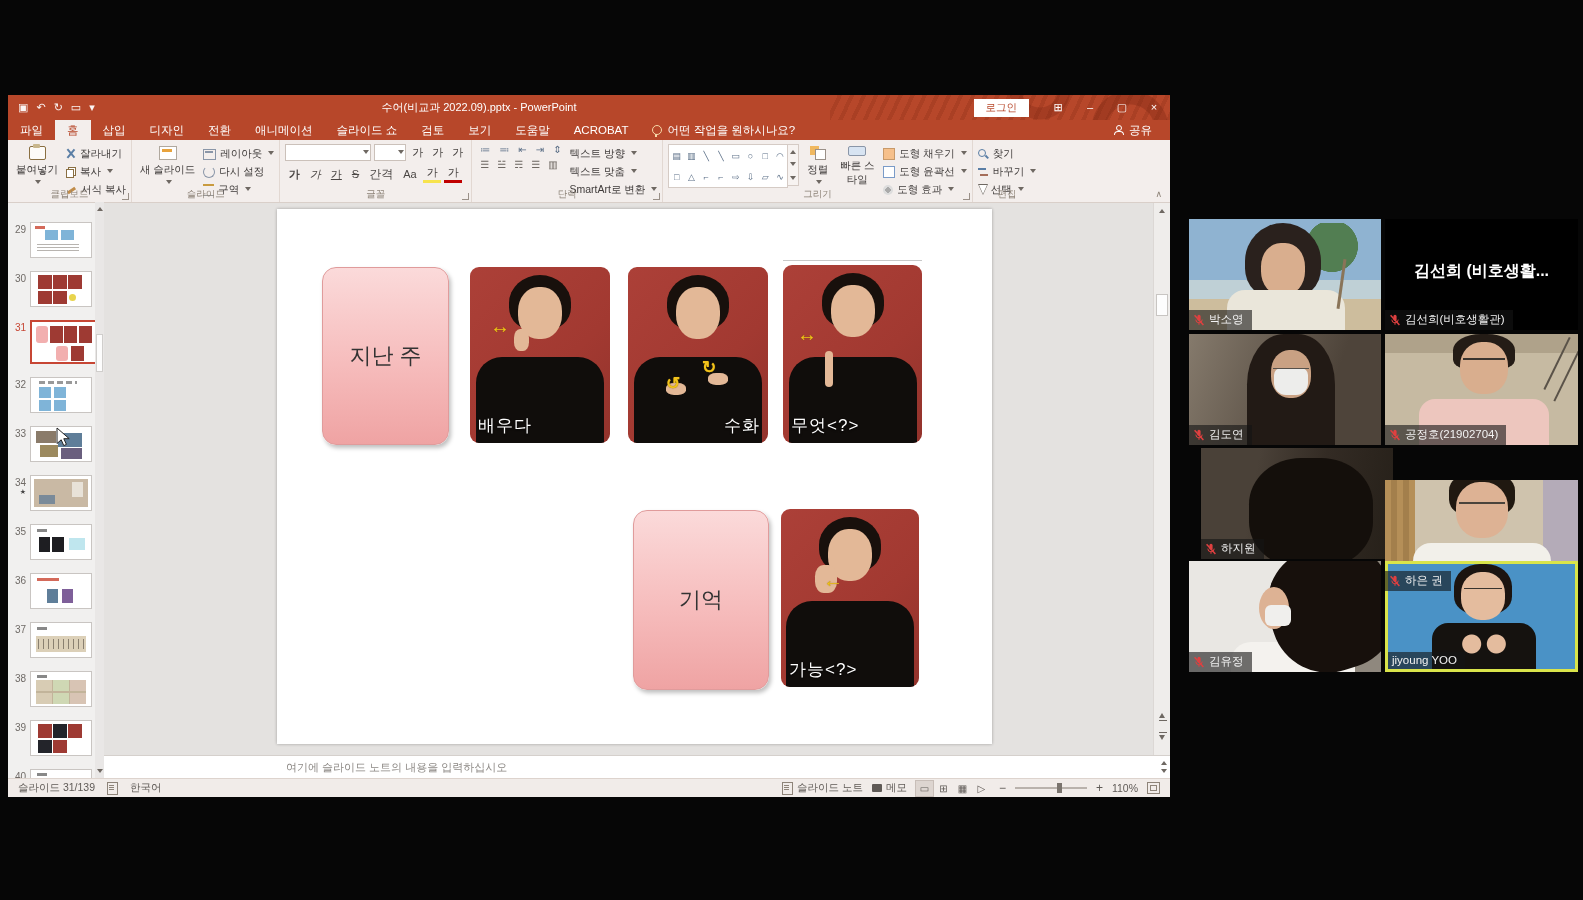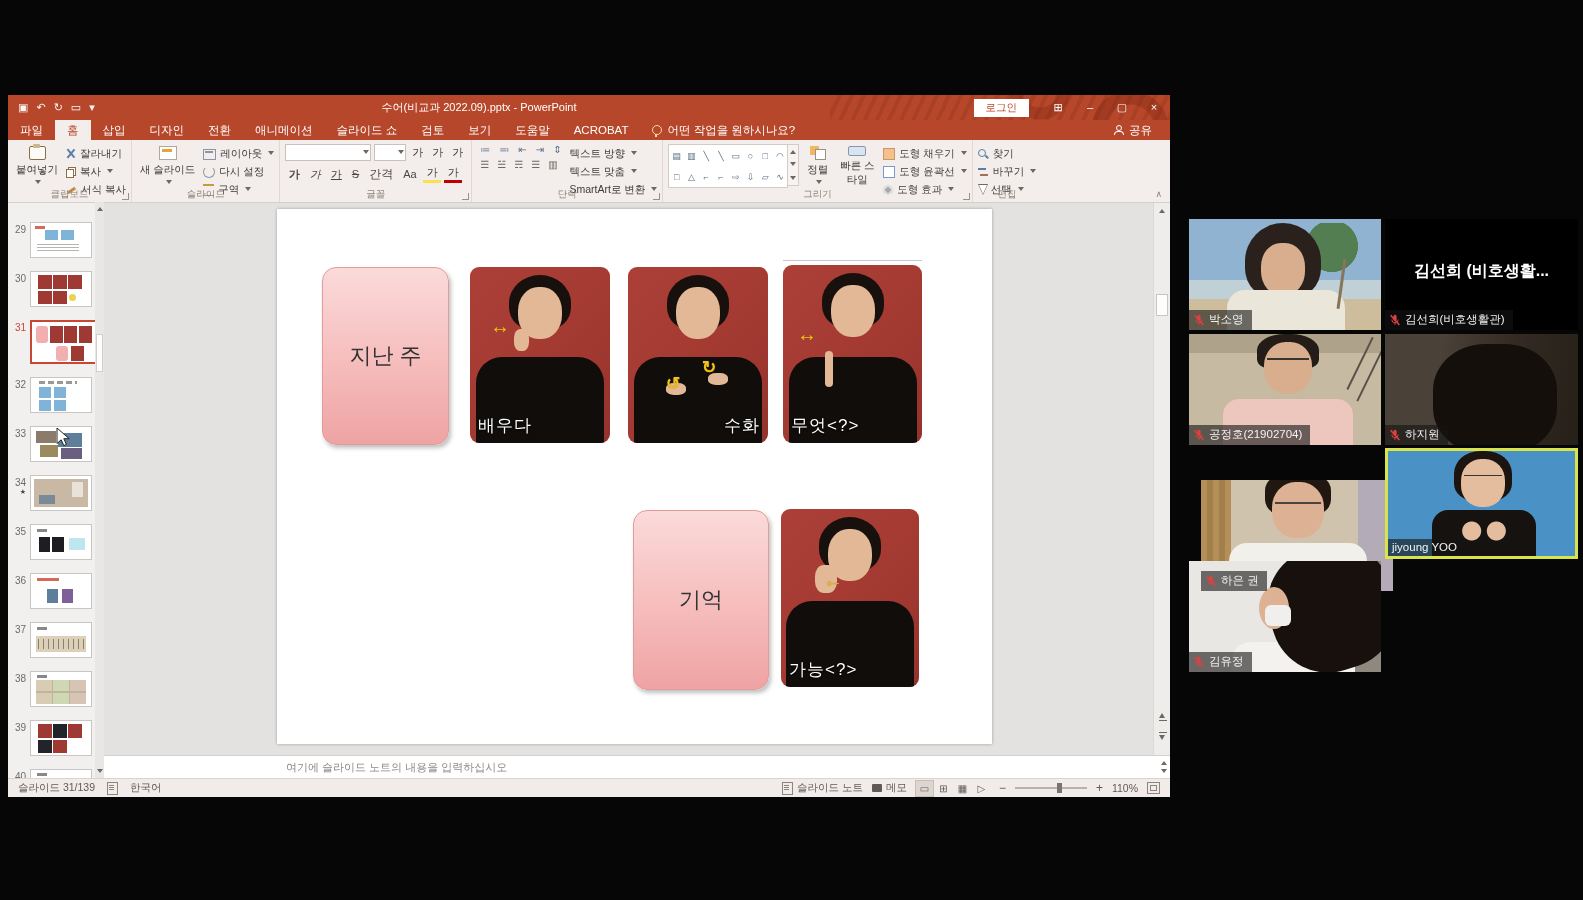--- a/index.html
+++ b/index.html
@@ -796,99 +796,118 @@
             <svg viewBox="0 0 12 12" width="12" height="12">
               <rect x="4.4" y="0.8" width="3.2" height="6" rx="1.6" fill="#E04040"></rect>
               <path d="M2.8 5.6 a3.2 3.2 0 0 0 6.4 0" stroke="#E04040" stroke-width="1" fill="none"></path>
               <line x1="6" y1="8.8" x2="6" y2="10.8" stroke="#E04040" stroke-width="1"></line>
               <line x1="1.6" y1="1.2" x2="10.4" y2="11" stroke="#E04040" stroke-width="1.5"></line>
             </svg>
           </span>
           <span class="nm">김선희(비호생활관)</span>
         </div>
       </div>
-      <div class="tile art-kjh">
-        <i class="p1"></i>
+      <div class="tile art-kdy">
+
         <i class="p2"></i>
         <i class="p3"></i>
         <i class="p4"></i>
         <i class="p5"></i>
 
         <div class="name-tag">
           <span class="mic">
             <svg viewBox="0 0 12 12" width="12" height="12">
               <rect x="4.4" y="0.8" width="3.2" height="6" rx="1.6" fill="#E04040"></rect>
               <path d="M2.8 5.6 a3.2 3.2 0 0 0 6.4 0" stroke="#E04040" stroke-width="1" fill="none"></path>
               <line x1="6" y1="8.8" x2="6" y2="10.8" stroke="#E04040" stroke-width="1"></line>
               <line x1="1.6" y1="1.2" x2="10.4" y2="11" stroke="#E04040" stroke-width="1.5"></line>
             </svg>
           </span>
-          <span class="nm">공정호(21902704)</span>
-        </div>
-      </div>
-      <div class="tile art-hjw">
-
+          <span class="nm">김도연</span>
+        </div>
+      </div>
+      <div class="tile art-kjh">
+        <i class="p1"></i>
         <i class="p2"></i>
+        <i class="p3"></i>
+        <i class="p4"></i>
+        <i class="p5"></i>
 
         <div class="name-tag">
           <span class="mic">
             <svg viewBox="0 0 12 12" width="12" height="12">
               <rect x="4.4" y="0.8" width="3.2" height="6" rx="1.6" fill="#E04040"></rect>
               <path d="M2.8 5.6 a3.2 3.2 0 0 0 6.4 0" stroke="#E04040" stroke-width="1" fill="none"></path>
               <line x1="6" y1="8.8" x2="6" y2="10.8" stroke="#E04040" stroke-width="1"></line>
               <line x1="1.6" y1="1.2" x2="10.4" y2="11" stroke="#E04040" stroke-width="1.5"></line>
             </svg>
           </span>
-          <span class="nm">하지원</span>
-        </div>
-      </div>
-      <div class="tile art-hek">
-        <i class="p1"></i>
+          <span class="nm">공정호(21902704)</span>
+        </div>
+      </div>
+      <div class="tile art-hjw">
+
         <i class="p2"></i>
-        <i class="p3"></i>
-        <i class="p4"></i>
-        <i class="p5"></i>
 
         <div class="name-tag">
           <span class="mic">
             <svg viewBox="0 0 12 12" width="12" height="12">
               <rect x="4.4" y="0.8" width="3.2" height="6" rx="1.6" fill="#E04040"></rect>
               <path d="M2.8 5.6 a3.2 3.2 0 0 0 6.4 0" stroke="#E04040" stroke-width="1" fill="none"></path>
               <line x1="6" y1="8.8" x2="6" y2="10.8" stroke="#E04040" stroke-width="1"></line>
               <line x1="1.6" y1="1.2" x2="10.4" y2="11" stroke="#E04040" stroke-width="1.5"></line>
             </svg>
           </span>
-          <span class="nm">하은 권</span>
-        </div>
-      </div>
-      <div class="tile art-jy active">
+          <span class="nm">하지원</span>
+        </div>
+      </div>
+      <div class="tile art-hek">
         <i class="p1"></i>
         <i class="p2"></i>
         <i class="p3"></i>
         <i class="p4"></i>
         <i class="p5"></i>
-
-        <div class="name-tag">
-
-          <span class="nm">jiyoung YOO</span>
-        </div>
-      </div>
-      <div class="tile art-kyj">
-        <i class="p1"></i>
-        <i class="p2"></i>
-        <i class="p3"></i>
-        <i class="p4"></i>
 
         <div class="name-tag">
           <span class="mic">
             <svg viewBox="0 0 12 12" width="12" height="12">
               <rect x="4.4" y="0.8" width="3.2" height="6" rx="1.6" fill="#E04040"></rect>
               <path d="M2.8 5.6 a3.2 3.2 0 0 0 6.4 0" stroke="#E04040" stroke-width="1" fill="none"></path>
               <line x1="6" y1="8.8" x2="6" y2="10.8" stroke="#E04040" stroke-width="1"></line>
               <line x1="1.6" y1="1.2" x2="10.4" y2="11" stroke="#E04040" stroke-width="1.5"></line>
             </svg>
           </span>
+          <span class="nm">하은 권</span>
+        </div>
+      </div>
+      <div class="tile art-kyj">
+        <i class="p1"></i>
+        <i class="p2"></i>
+        <i class="p3"></i>
+        <i class="p4"></i>
+
+        <div class="name-tag">
+          <span class="mic">
+            <svg viewBox="0 0 12 12" width="12" height="12">
+              <rect x="4.4" y="0.8" width="3.2" height="6" rx="1.6" fill="#E04040"></rect>
+              <path d="M2.8 5.6 a3.2 3.2 0 0 0 6.4 0" stroke="#E04040" stroke-width="1" fill="none"></path>
+              <line x1="6" y1="8.8" x2="6" y2="10.8" stroke="#E04040" stroke-width="1"></line>
+              <line x1="1.6" y1="1.2" x2="10.4" y2="11" stroke="#E04040" stroke-width="1.5"></line>
+            </svg>
+          </span>
           <span class="nm">김유정</span>
         </div>
       </div>
+      <div class="tile art-jy active">
+        <i class="p1"></i>
+        <i class="p2"></i>
+        <i class="p3"></i>
+        <i class="p4"></i>
+        <i class="p5"></i>
+
+        <div class="name-tag">
+
+          <span class="nm">jiyoung YOO</span>
+        </div>
+      </div>
     </div>
 
 </div>
 
 </body></html>

